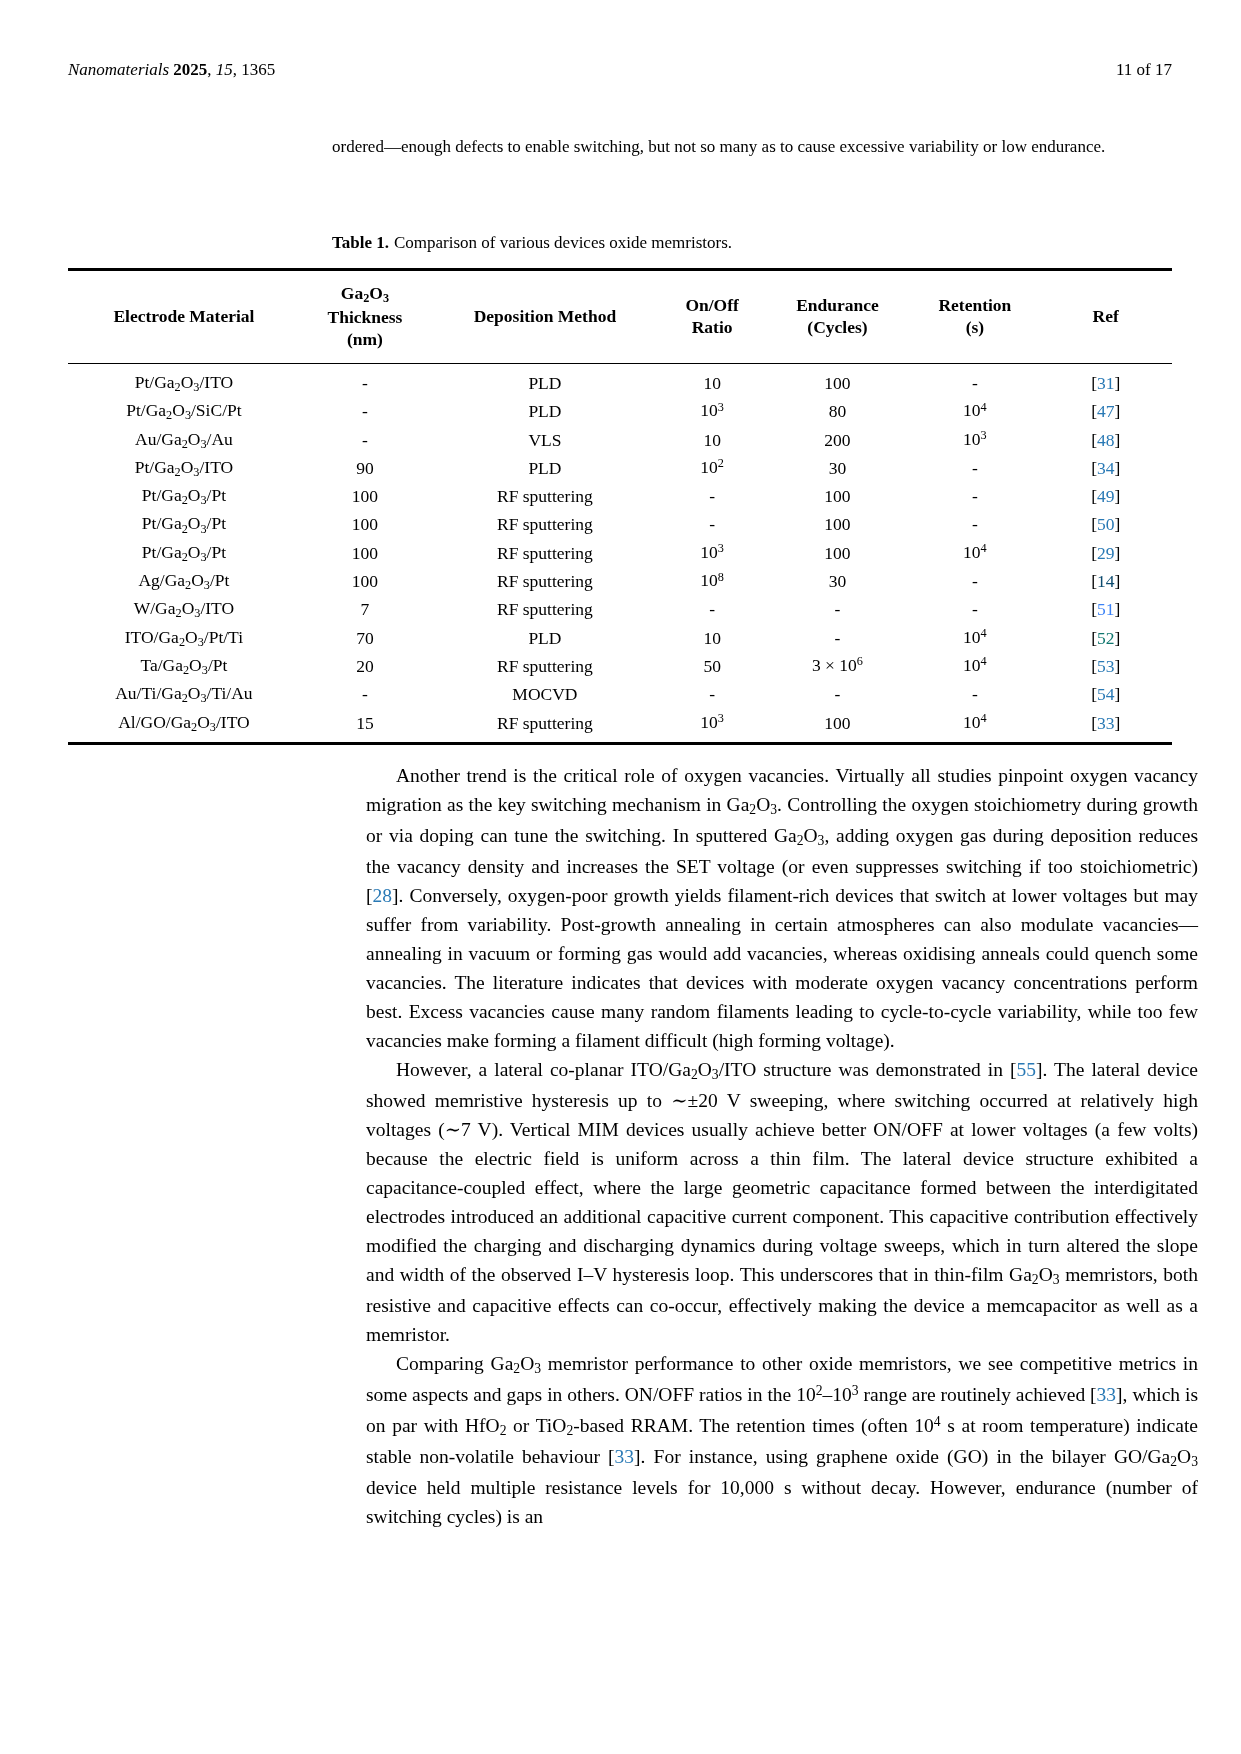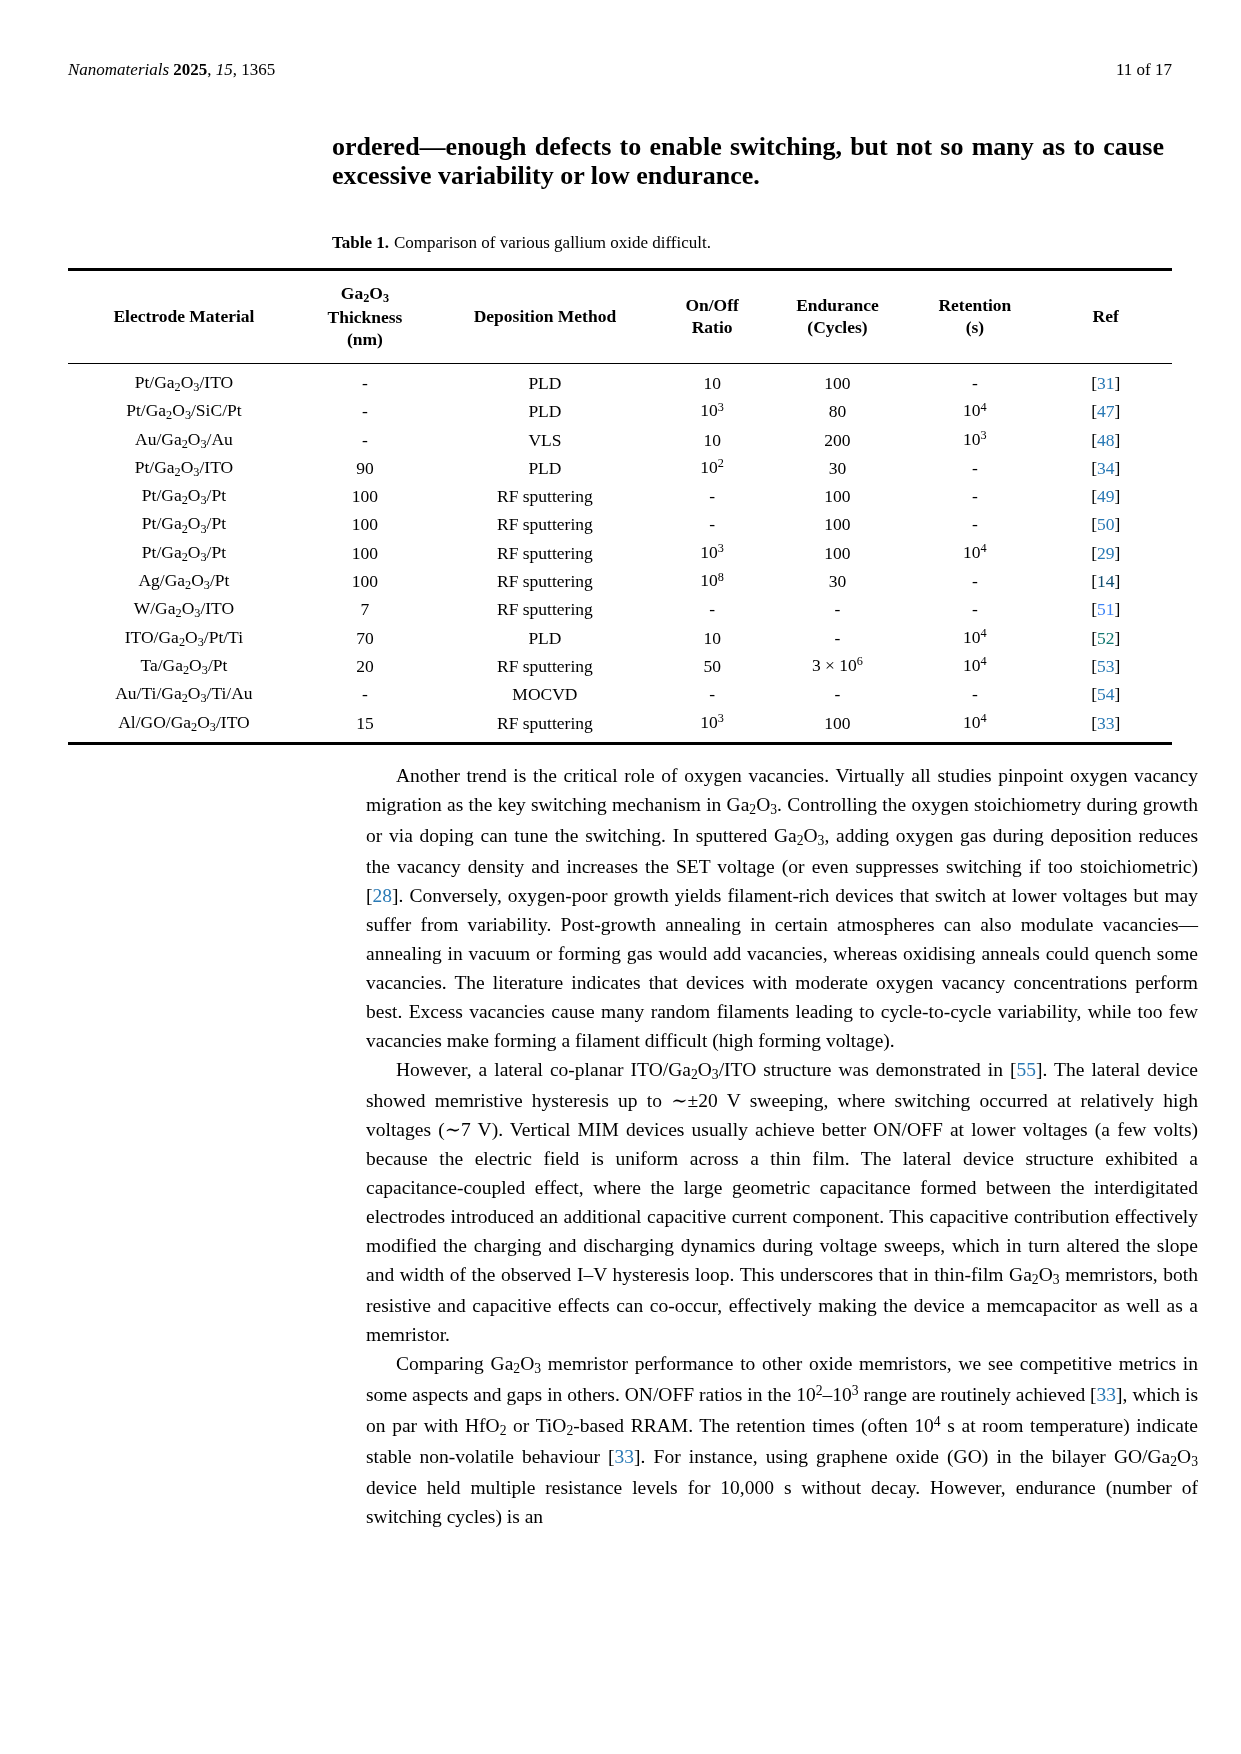--- a/index.html
+++ b/index.html
@@ -14,21 +14,21 @@
   }
   .page-header {
     position:absolute; top:60px; left:68px; right:69px;
     display:flex; justify-content:space-between; align-items:baseline;
     font-size:17px;
   }
   .seg-italic { font-style:italic; }
   .seg-bold { font-weight:bold; }
   .intro-par {
     position:absolute; top:132px; left:332px; width:832px;
-    font-size:26px; line-height:29px; text-align:justify;font-weight:bold;
+    font-size:17px; line-height:29px; text-align:justify;
   }
   .table-caption {
     position:absolute; top:233px; left:332px; width:832px;
     font-size:17px;
   }
   .table-caption b { margin-right:5px; }
   table.cmp {
     position:absolute; top:268px; left:68px; width:1104px;
     border-collapse:collapse;
     border-top:3px solid #000;
@@ -66,21 +66,21 @@
 <div class="page">
 
   <div class="page-header">
     <div class="journal-ref"><span class="seg-italic">Nanomaterials </span><span class="seg-bold">2025</span><span class="">, </span><span class="seg-italic">15</span><span class="">, 1365</span></div>
     <div class="page-number">11 of 17</div>
   </div>
 
   <p class="intro-par">ordered—enough defects to enable switching, but not so many as to cause excessive variability or low endurance.</p>
 
   <p class="table-caption">
-    <b>Table 1.</b><span>Comparison of various gallium oxide difficult.</span>
+    <b>Table 1.</b><span>Comparison of various devices oxide memristors.</span>
   </p>
 
   <table class="cmp">
     <colgroup>
       <col style="width:21%">
       <col style="width:11.8%">
       <col style="width:20.8%">
       <col style="width:9.5%">
       <col style="width:13.2%">
       <col style="width:11.7%">

